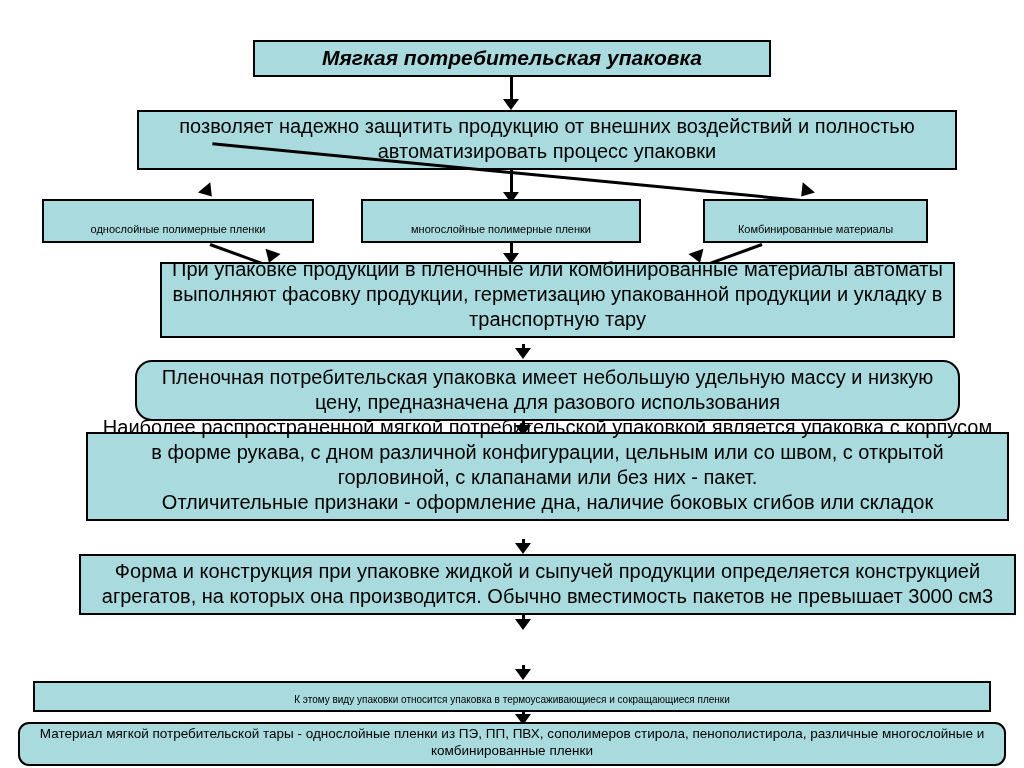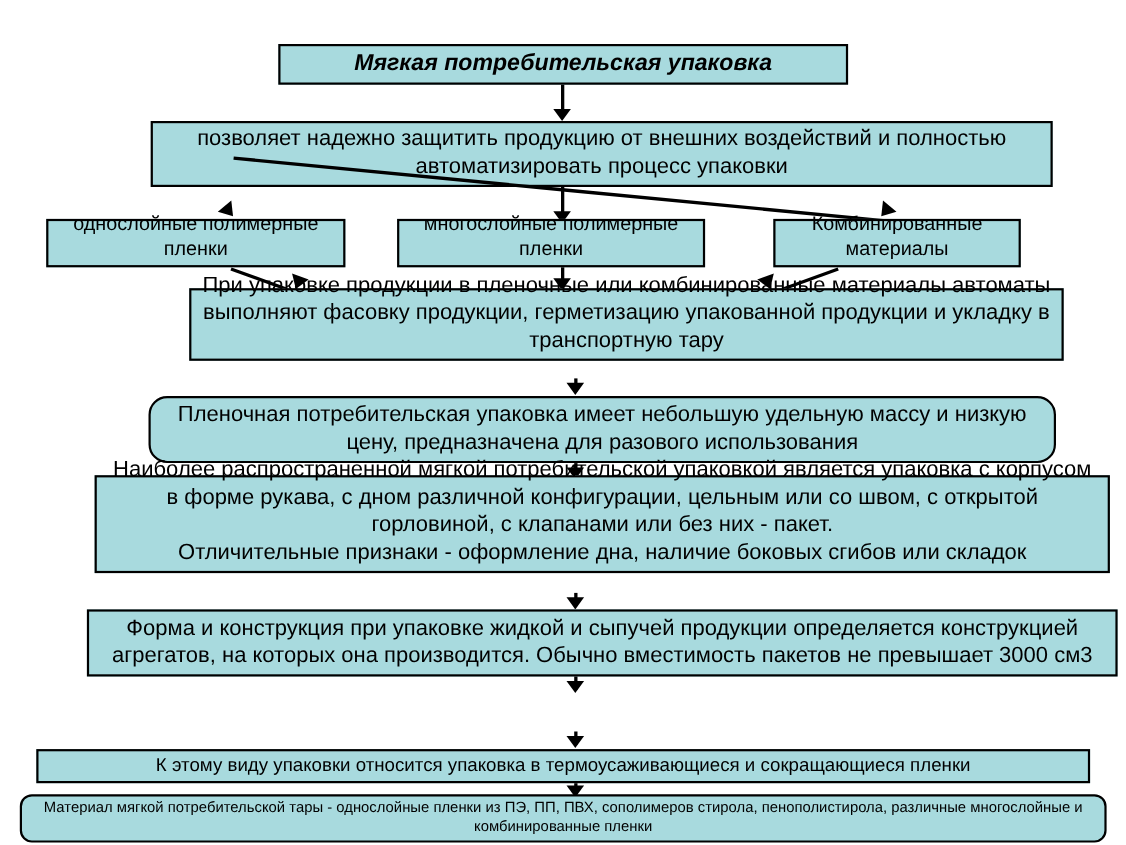--- a/index.html
+++ b/index.html
@@ -36,22 +36,22 @@
     width: 100%;
     white-space: pre-line;
   }
   .title-node {
     font-weight: bold;
     font-style: italic;
     font-size: 21px;
     border-width: 2px;
   }
   .f17 { font-size: 20px; margin-left: 36px; }
-  .f16 { font-size: 18px; }
-  .f15 { font-size: 17px; }
+  .f16 { font-size: 11px; }
+  .f15 { font-size: 10px; }
   .f14 { font-size: 13.5px; }
 
   
   .arrow {
     position: absolute;
     background: #000000;
   }
   .vline {
     width: 3px;
   }
@@ -117,21 +117,21 @@
 
   <div class="diag" style="left:210px; top:243px; width:70px; transform: rotate(20deg);"></div>
   <div class="head-rot" style="left:263px; top:251px; transform: rotate(20deg);"></div>
 
   <div class="arrow vline" style="left:510px; top:243px; height:16px;"></div>
   <div class="head" style="left:503px; top:253px;"></div>
 
   <div class="diag" style="left:762px; top:243px; width:70px; transform: rotate(160deg);"></div>
   <div class="head-rot" style="left:690px; top:251px; transform: rotate(-20deg);"></div>
 
-  <div class="node f17" style="left:136px; top:262px; width:795px; height:66px;">
+  <div class="node f17" style="left:124px; top:262px; width:795px; height:76px;">
     <span class="txt">При упаковке продукции в пленочные или комбинированные материалы автоматы выполняют фасовку продукции, герметизацию упакованной продукции и укладку в транспортную тару</span>
   </div>
 
   <div class="arrow vline" style="left:522px; top:344px; height:12px;"></div>
   <div class="head" style="left:515px; top:348px;"></div>
 
   <div class="node f17" style="left:99px; top:360px; width:825px; height:61px;border-radius:17px;">
     <span class="txt">Пленочная потребительская упаковка имеет небольшую удельную массу и низкую цену, предназначена для разового использования</span>
   </div>
 

